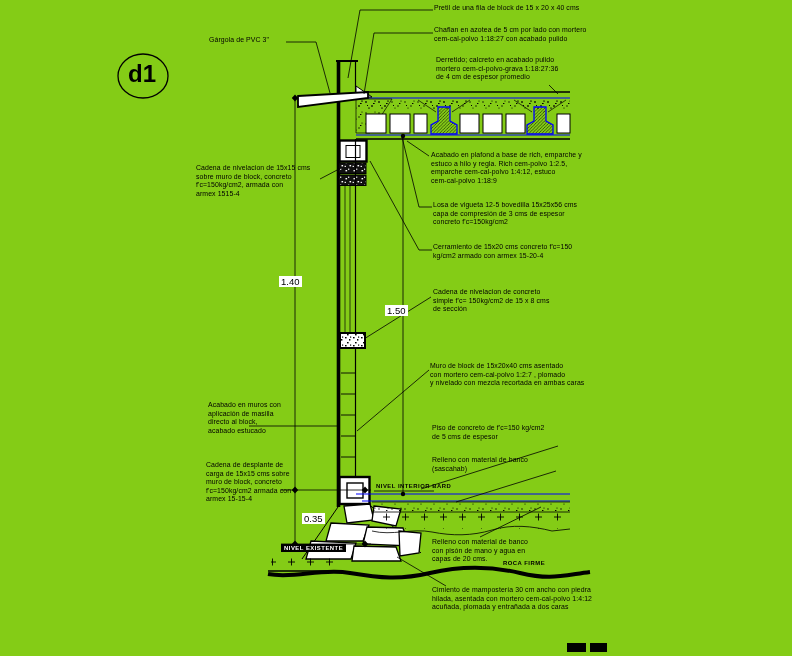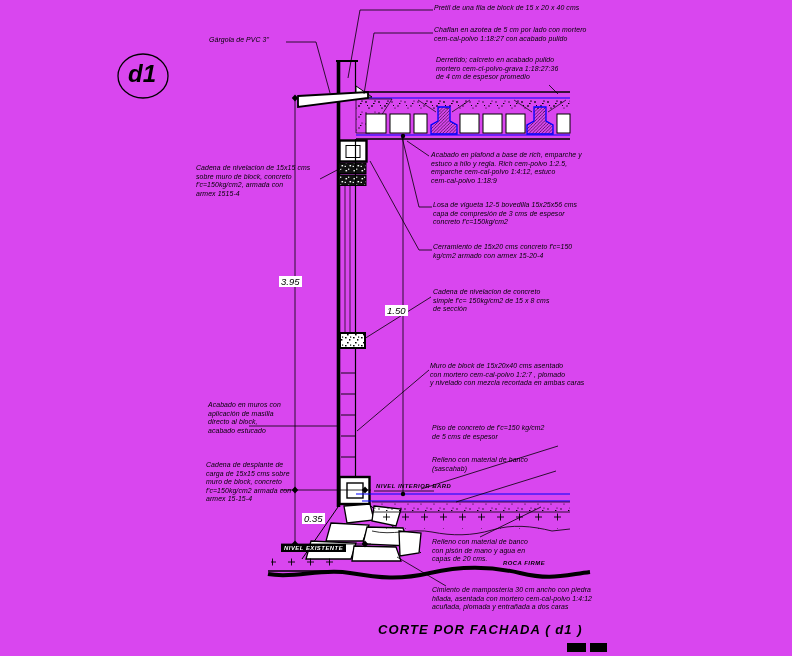--- a/index.html
+++ b/index.html
@@ -1,17 +1,17 @@
 <!DOCTYPE html>
 <html><head>
 <meta charset="utf-8">
 <style>
   html,body{margin:0;padding:0;background:#fff;}
-  #stage{position:relative;width:792px;height:656px;background:#d946ef;overflow:hidden;
-         font-family:"Liberation Sans",sans-serif;color:#000;font-style:italic;}
+  #stage{position:relative;width:792px;height:656px;background:#84cc16;overflow:hidden;
+         font-family:"Liberation Sans",sans-serif;color:#000;}
   #stage svg{position:absolute;left:0;top:0;}
   .ann{position:absolute;font-size:6.9px;line-height:8.6px;white-space:pre-line;letter-spacing:.1px;}
   .dim{position:absolute;font-size:9.5px;background:#fff;padding:0 2px;}
   .lvl{position:absolute;font-weight:bold;font-size:5.9px;letter-spacing:.5px;}
   .lvl-inv{position:absolute;font-weight:bold;font-size:5.9px;letter-spacing:.5px;
            background:#000;color:#fff;padding:1px 3px;}
   .dtag{position:absolute;font-weight:bold;font-size:24px;}
   .title{position:absolute;font-weight:bold;font-size:13px;letter-spacing:1.1px;}
 </style>
 </head>
@@ -220,23 +220,22 @@
 muro de block, concreto
 f'c=150kg/cm2 armada con
 armex 15-15-4</div>
 <div class="ann" style="left:432px;top:538px;">Relleno con material de banco
 con pisón de mano y agua en
 capas de 20 cms.</div>
 <div class="ann" style="left:432px;top:586px;">Cimiento de mampostería 30 cm ancho con piedra
 hilada, asentada con mortero cem-cal-polvo 1:4:12
 acuñada, plomada y entrañada a dos caras</div>
 
-<div class="dim" style="left:279px;top:276px;">3.95</div>
+<div class="dim" style="left:279px;top:276px;">1.40</div>
 <div class="dim" style="left:385px;top:305px;">1.50</div>
 <div class="dim" style="left:302px;top:513px;">0.35</div>
 
 <div class="lvl" style="left:376px;top:483px;">NIVEL INTERIOR BARD</div>
 <div class="lvl-inv" style="left:281px;top:544px;">NIVEL EXISTENTE</div>
 <div class="lvl" style="left:503px;top:560px;">ROCA FIRME</div>
 
-<div class="title" style="left:378px;top:622px;">CORTE POR FACHADA ( d1 )</div>
 
 </div>
 
 </body></html>

